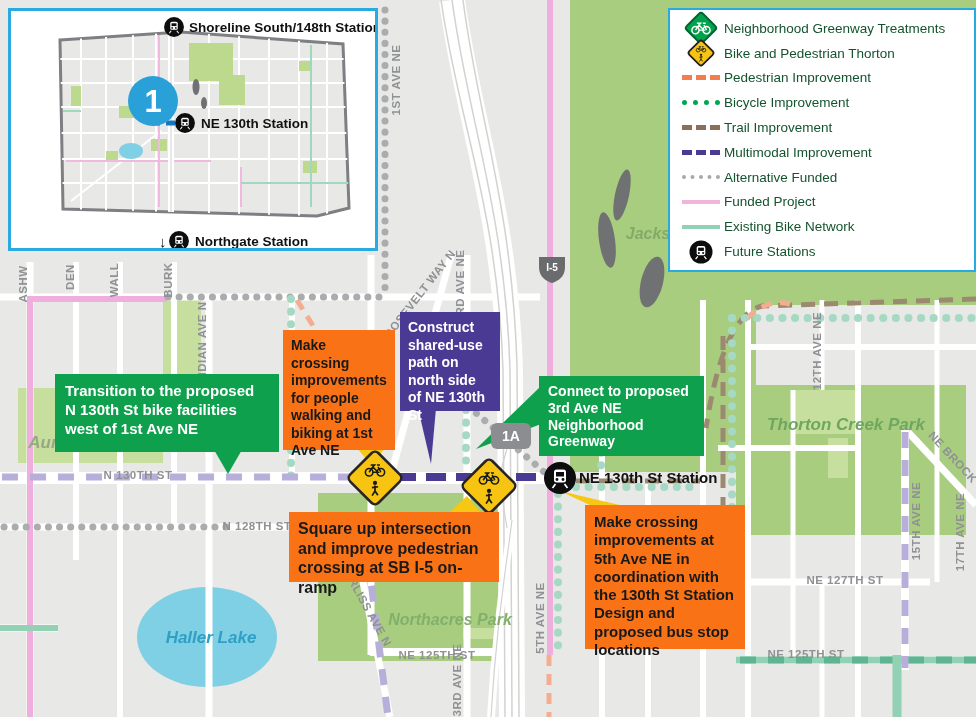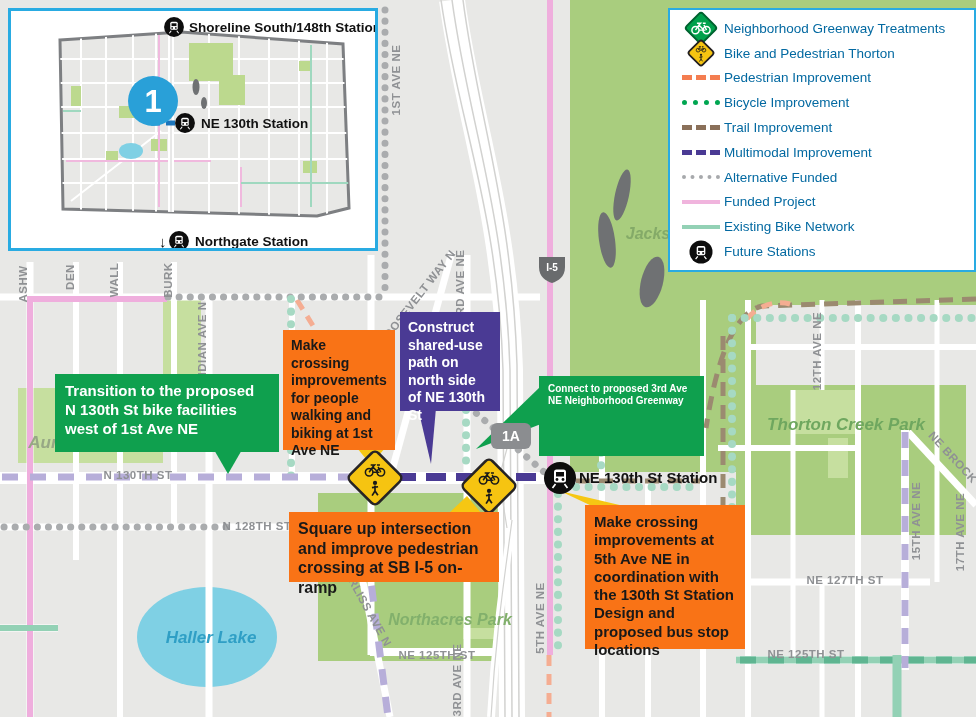--- a/index.html
+++ b/index.html
@@ -18,21 +18,21 @@
   .callout.purple{background:#4a3a94;color:#fff;}
   
   #inset{position:absolute;left:8px;top:8px;width:370px;height:243px;background:#fff;
          border:3px solid #29abe2;box-sizing:border-box;}
   
   #legend{position:absolute;left:668px;top:8px;width:308px;height:264px;background:#fff;
           border:2px solid #29abe2;box-sizing:border-box;display:flex;flex-direction:column;
           justify-content:space-around;padding:6px 8px;}
   .lrow{display:flex;align-items:center;height:24px;}
   .lswatch{width:46px;display:flex;justify-content:center;align-items:center;flex:none;}
-  .llabel{font:500 13.5px "Liberation Sans",sans-serif;color:#0369a1;white-space:nowrap;}
+  .llabel{font:500 13.5px "Liberation Sans",sans-serif;color:#14532d;white-space:nowrap;}
   .line-sw{width:38px;height:0;}
   .dot-green{border-top:5px dotted #00a651;}
   .dash-orange{border-top:5px dashed #f47d50;}
   .dash-brown{border-top:5px dashed #8a7059;}
   .dash-purple{border-top:5px dashed #4a3a94;}
   .dot-gray{border-top:4px dotted #a7a9ac;}
   .solid-pink{border-top:4px solid #f0b4dd;}
   .solid-teal{border-top:4px solid #93d1b5;}
 </style>
 </head>
@@ -244,21 +244,21 @@
 </div>
 
 <div class="callout yellow" style="left:283px;top:330px;width:112px;height:120px;padding:7px 8px;font-size:14px;">
   <span>Make crossing improvements for people walking and biking at 1st Ave NE</span>
 </div>
 
 <div class="callout purple" style="left:400px;top:312px;width:100px;height:99px;padding:7px 8px;font-size:14px;">
   <span>Construct shared-use path on north side of NE 130th St</span>
 </div>
 
-<div class="callout green" style="left:539px;top:376px;width:165px;height:80px;padding:7px 9px;font-size:10px;line-height:1.2;">
+<div class="callout green" style="left:539px;top:376px;width:165px;height:80px;padding:7px 9px;font-size:14px;line-height:1.2;">
   <span>Connect to proposed 3rd Ave NE Neighborhood Greenway</span>
 </div>
 
 <div class="callout yellow" style="left:289px;top:512px;width:210px;height:70px;padding:7px 9px;font-size:16px;line-height:1.22;">
   <span>Square up intersection and improve pedestrian crossing at SB I-5 on-ramp</span>
 </div>
 
 <div class="callout yellow" style="left:585px;top:505px;width:160px;height:144px;padding:8px 9px;font-size:15px;line-height:1.22;">
   <span>Make crossing improvements at 5th Ave NE in coordination with the 130th St Station Design and proposed bus stop locations</span>
 </div>

